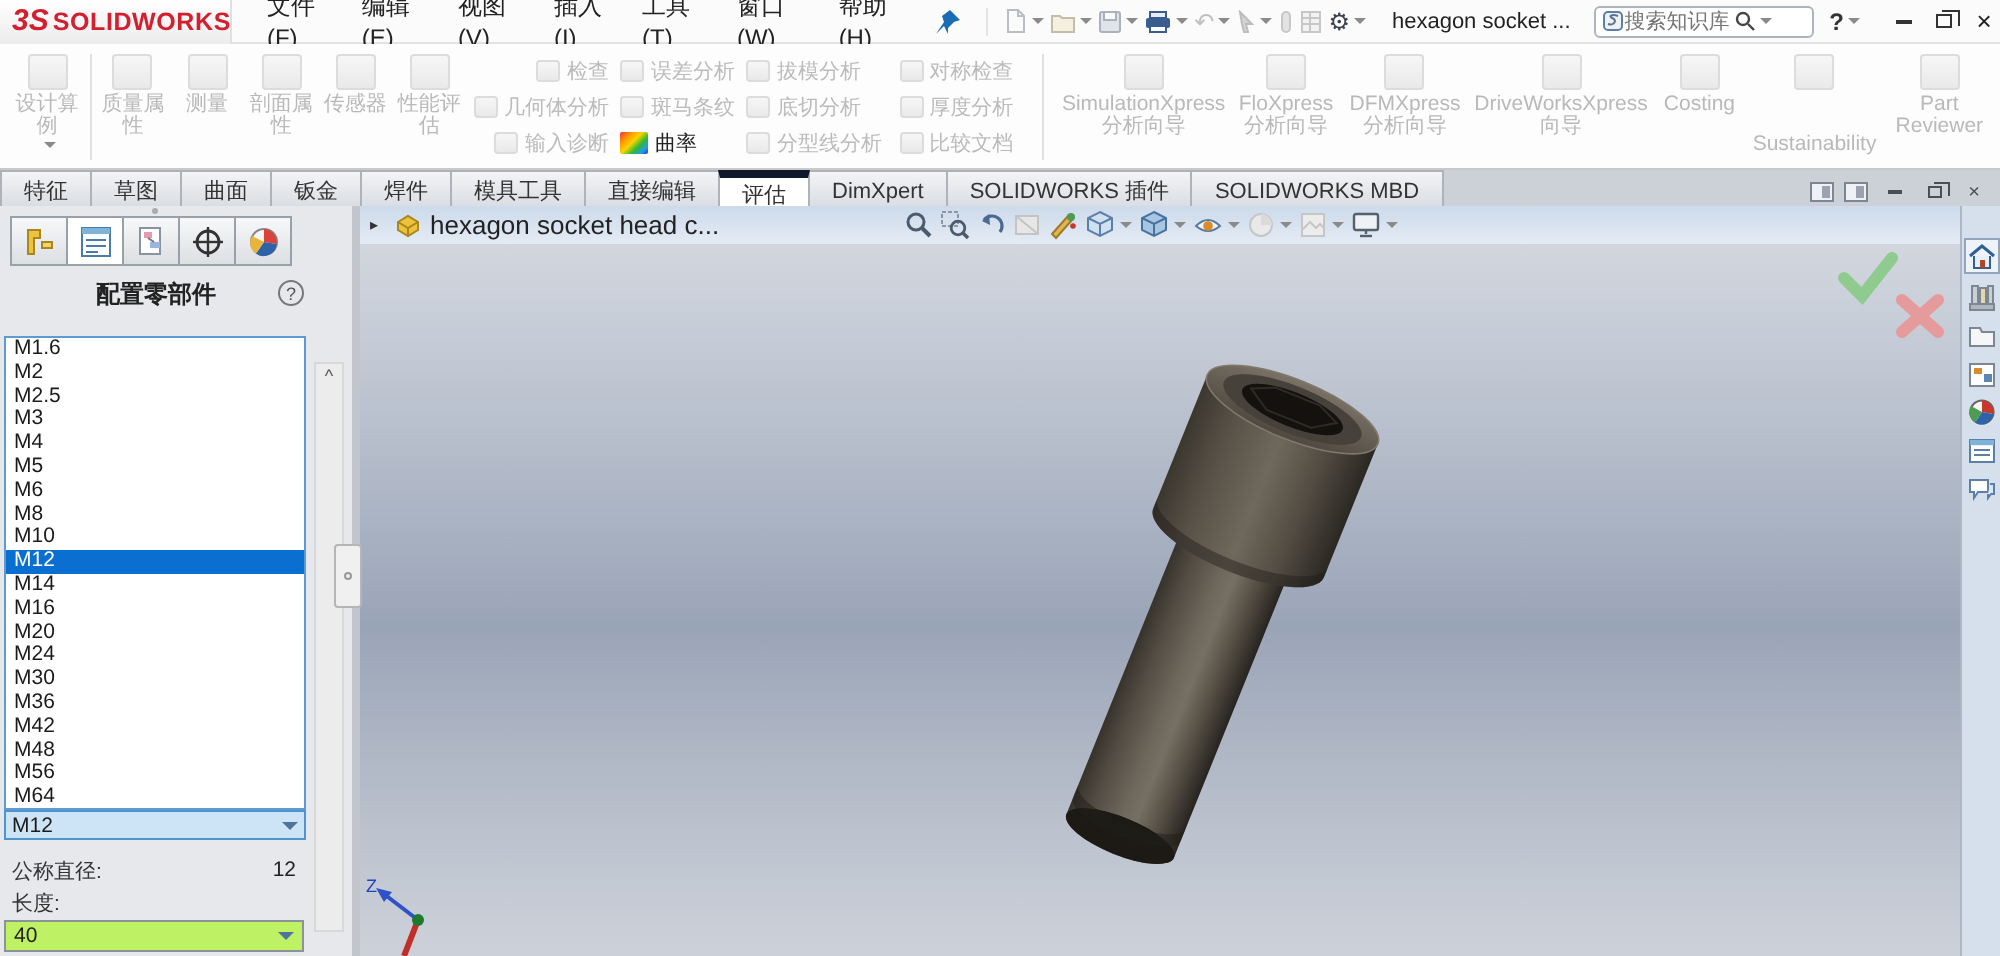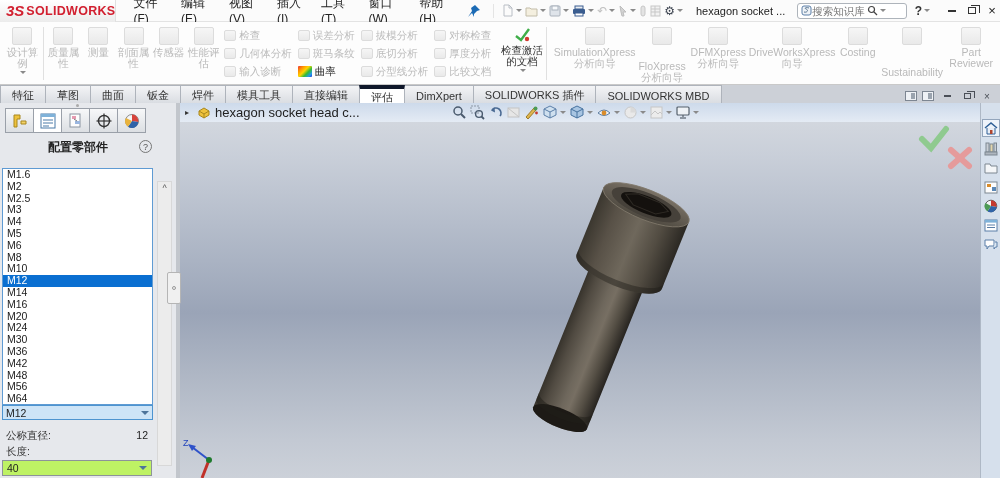--- a/index.html
+++ b/index.html
@@ -252,21 +252,21 @@
     <span class="rlabel">剖面属性</span>
   </div>
   <div class="ritem" style="width:38px;">
     <span class="gico"></span>
     <span class="rlabel">传感器</span>
   </div>
   <div class="ritem" style="width:38px;">
     <span class="gico"></span>
     <span class="rlabel">性能评估</span>
   </div>
-  <div class="rcol" style="width:76px;">
+  <div class="rcol" style="width:76px;align-items:flex-end;">
     <div class="rrow">
         <span class="gico sm"></span>
         <span>检查</span>
       </div>
     <div class="rrow">
         <span class="gico sm"></span>
         <span>几何体分析</span>
       </div>
     <div class="rrow">
         <span class="gico sm"></span>
@@ -308,36 +308,26 @@
       </div>
     <div class="rrow">
         <span class="gico sm"></span>
         <span>厚度分析</span>
       </div>
     <div class="rrow">
         <span class="gico sm"></span>
         <span>比较文档</span>
       </div>
   </div>
-  <div class="ritem enabled" style="width:48px;">
-    <span class="chk-ico">
-      <svg width="20" height="16" viewBox="0 0 20 16">
-          <path d="M4 9 L9 13 L17 2" stroke="#3fae49" stroke-width="2.4" fill="none"></path>
-          <circle cx="15" cy="12" r="2.2" fill="#d23b2f"></circle>
-        </svg>
-    </span>
-    <span class="rlabel">检查激活的文档</span>
-    <span class="caret"></span>
-  </div>
   <div class="rsep"></div>
   <div class="ritem" style="width:90px;margin-left:4px;">
     <span class="gico"></span>
     <span class="rlabel">SimulationXpress 分析向导</span>
   </div>
-  <div class="ritem" style="width:56px;justify-content:space-between;">
+  <div class="ritem" style="width:56px;">
     <span class="gico"></span>
     <span class="rlabel">FloXpress 分析向导</span>
   </div>
   <div class="ritem" style="width:66px;">
     <span class="gico"></span>
     <span class="rlabel">DFMXpress 分析向导</span>
   </div>
   <div class="ritem" style="width:94px;">
     <span class="gico"></span>
     <span class="rlabel">DriveWorksXpress 向导</span>

